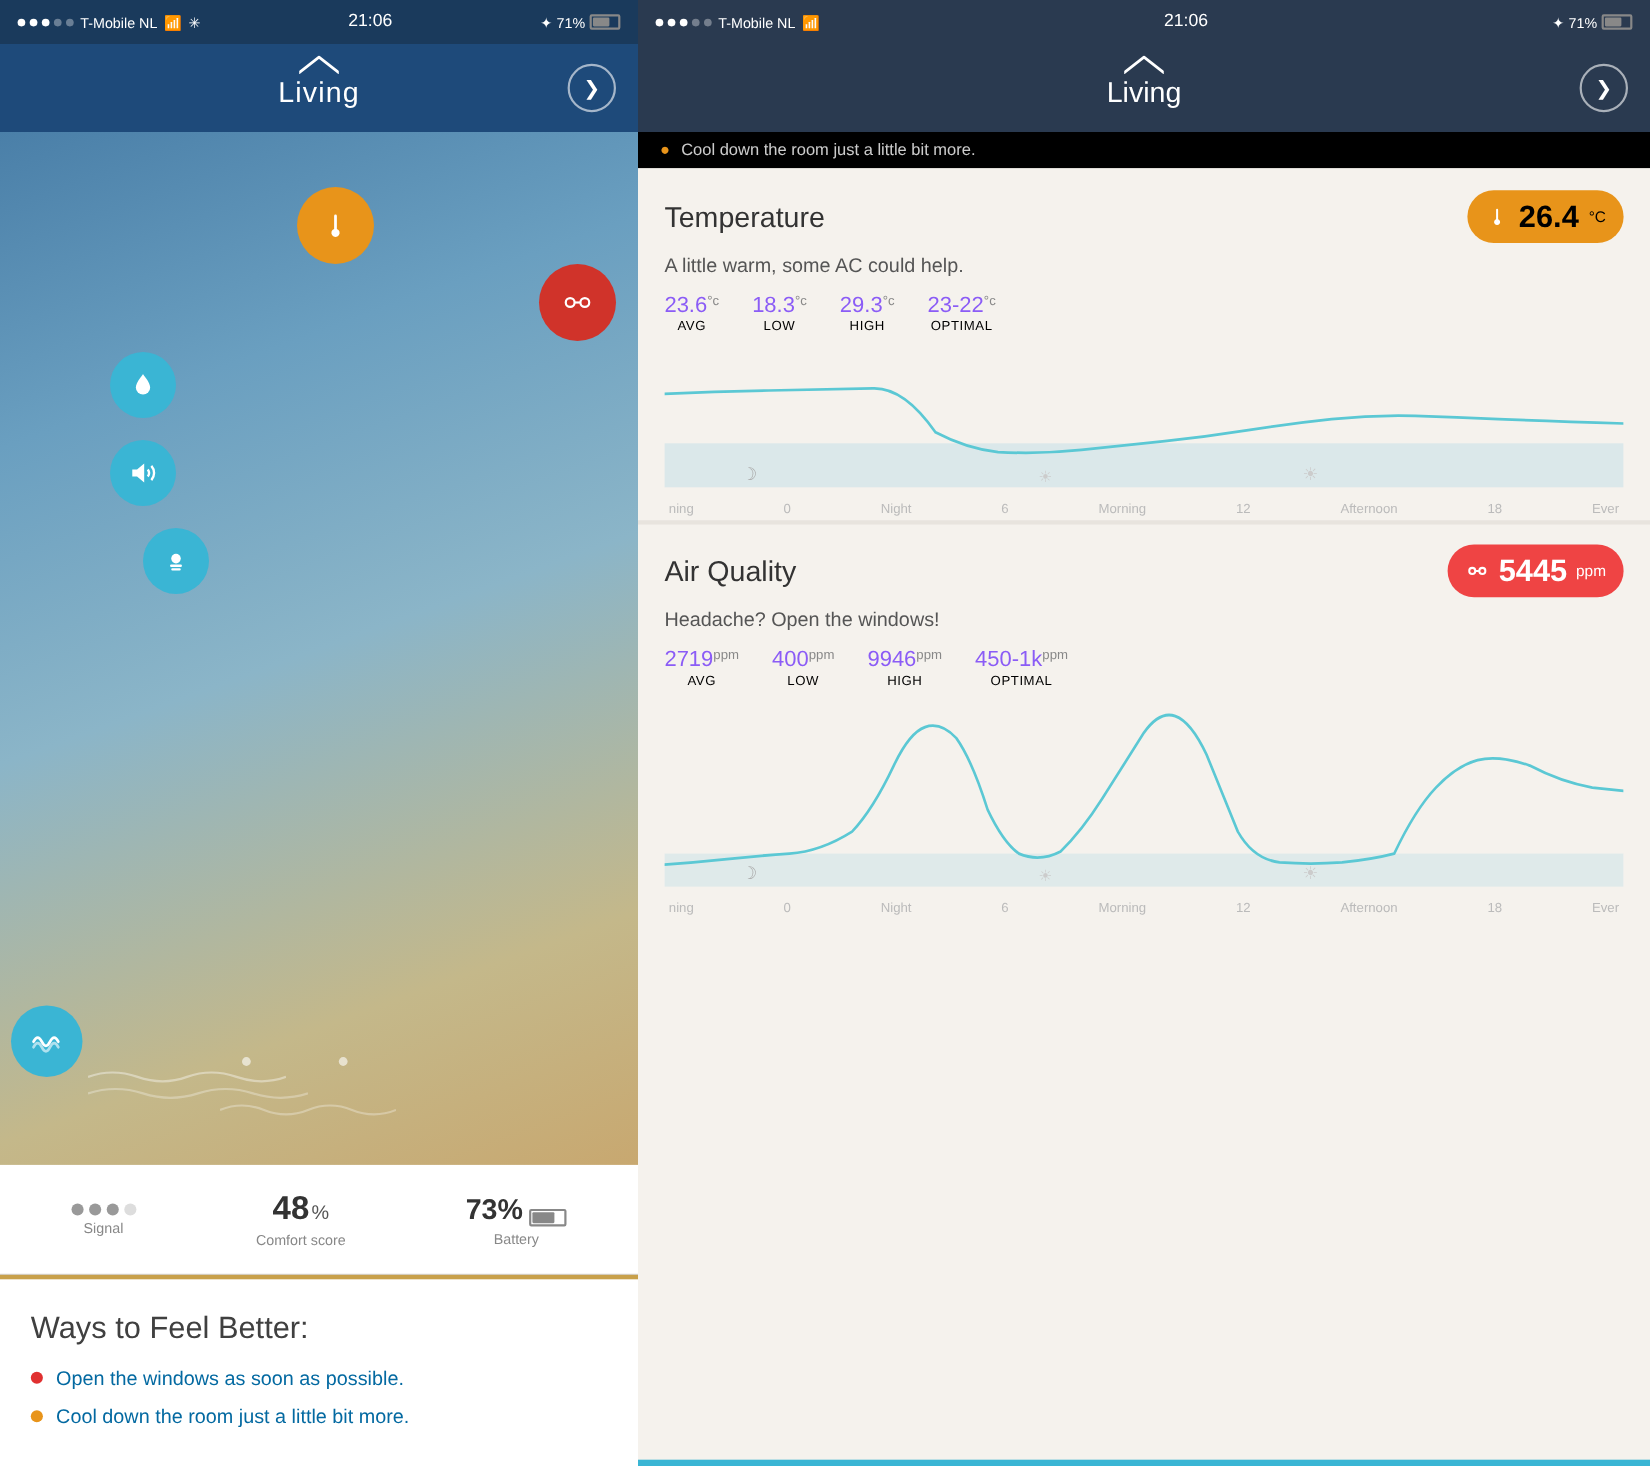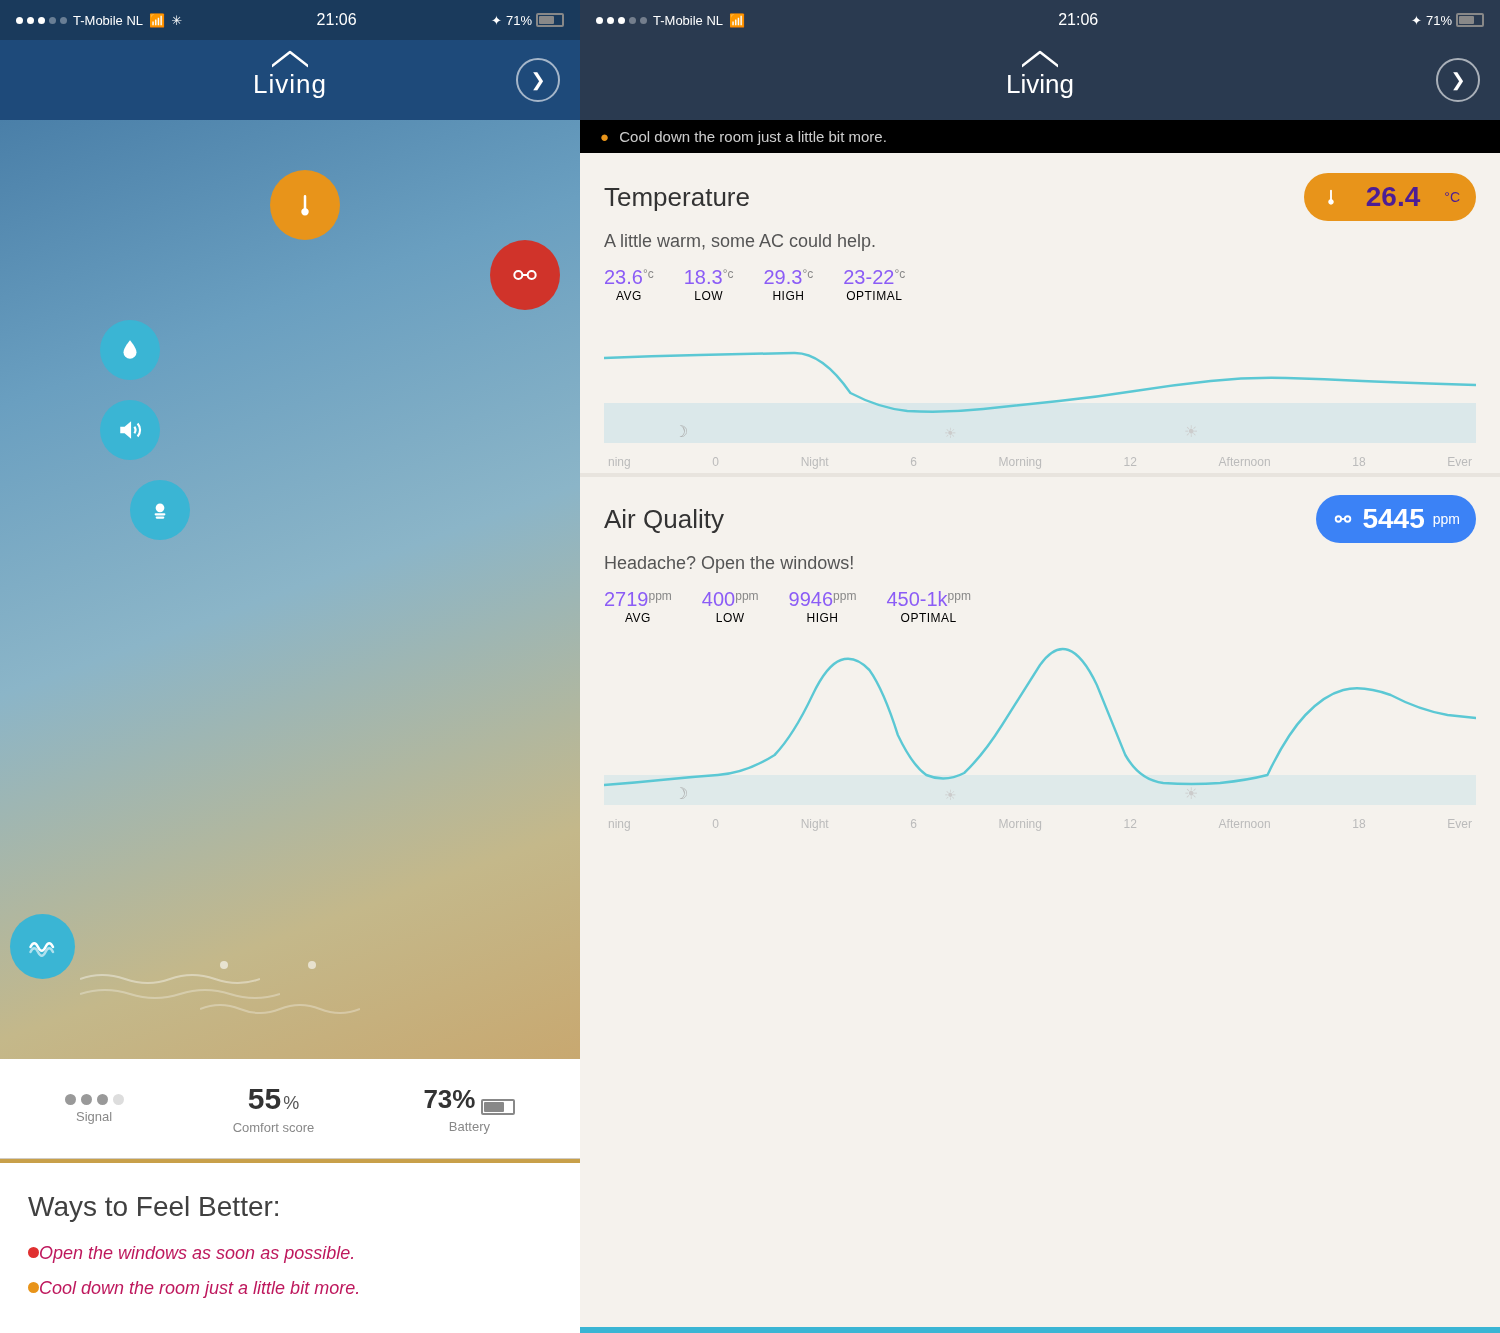--- a/index.html
+++ b/index.html
@@ -156,25 +156,24 @@
     }
     .ways-title {
       font-size: 28px;
       font-weight: 400;
       color: #404040;
       margin-bottom: 20px;
     }
     .ways-item {
       display: flex;
       align-items: flex-start;
-      gap: 0;
+      gap: 12px;
       margin-bottom: 14px;
       font-size: 18px;
-      color: #be185d;
-      font-style: italic;
+      color: #0369a1;
     }
     .ways-bullet {
       width: 11px; height: 11px;
       border-radius: 50%;
       margin-top: 4px;
       flex-shrink: 0;
     }
     .bullet-red { background: #e03030; }
     .bullet-orange { background: #e8941a; }
 
@@ -239,22 +238,22 @@
       font-size: 26px;
       font-weight: 300;
       color: #333;
     }
     .temp-badge {
       background: #e8941a;
       border-radius: 28px;
       padding: 8px 16px;
       display: flex;
       align-items: center;
-      gap: 24px;
-      color: #4c1d95;
+      gap: 9px;
+      color: #000000;
     }
     .temp-badge-value {
       font-size: 28px;
       font-weight: 700;
     }
     .temp-badge-unit {
       font-size: 14px;
       font-weight: 400;
     }
     .section-desc {
@@ -308,21 +307,21 @@
     }
 
     
     .aq-section {
       background: #f5f2ed;
       padding: 18px 24px 0;
       flex: 1;
       overflow: hidden;
     }
     .aq-badge {
-      background: #3b82f6;
+      background: #ef4444;
       border-radius: 28px;
       padding: 8px 16px;
       display: flex;
       align-items: center;
       gap: 8px;
       color: white;
     }
     .aq-badge-value {
       font-size: 28px;
       font-weight: 700;
@@ -462,21 +461,21 @@
       <div class="stat-dots">
         <div class="stat-dot"></div>
         <div class="stat-dot"></div>
         <div class="stat-dot"></div>
         <div class="stat-dot" style="background:#ddd;"></div>
       </div>
       <span class="stat-label">Signal</span>
     </div>
     <div class="stat-item">
       <div style="display:flex;align-items:baseline;gap:2px;">
-        <span class="stat-value">55</span>
+        <span class="stat-value">48</span>
         <span style="font-size:18px;color:#555;">%</span>
       </div>
       <span class="stat-label">Comfort score</span>
     </div>
     <div class="stat-item">
       <div style="display:flex;align-items:flex-end;gap:6px;">
         <span class="stat-value" style="font-size:26px;">73%</span>
         <div class="battery-bar-outer" style="width:34px;height:16px;">
           <div class="battery-bar-inner"></div>
         </div>

